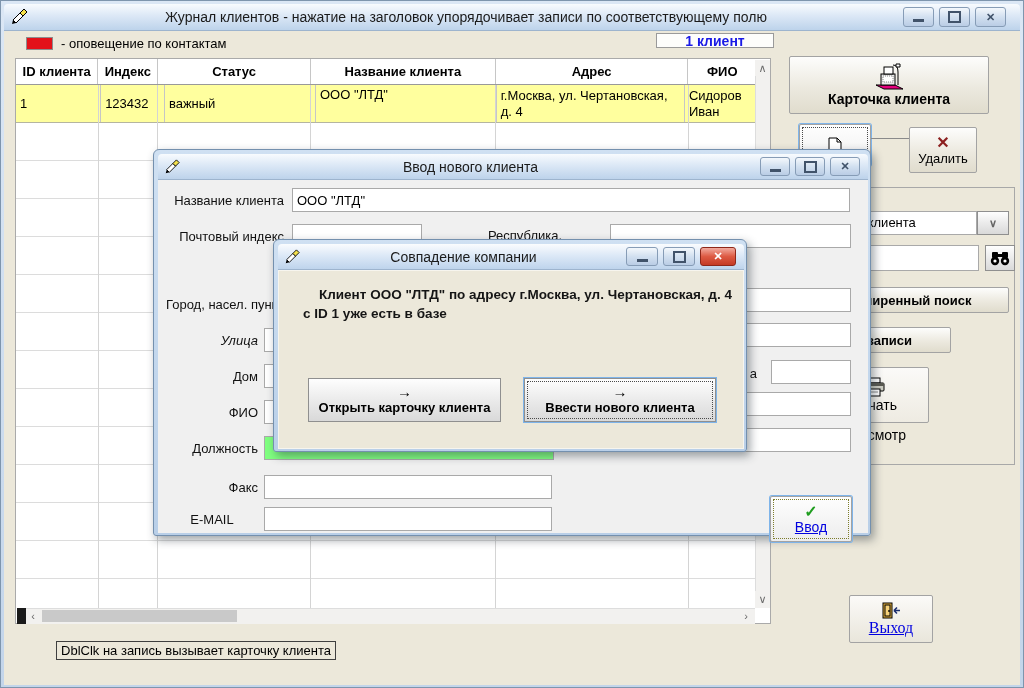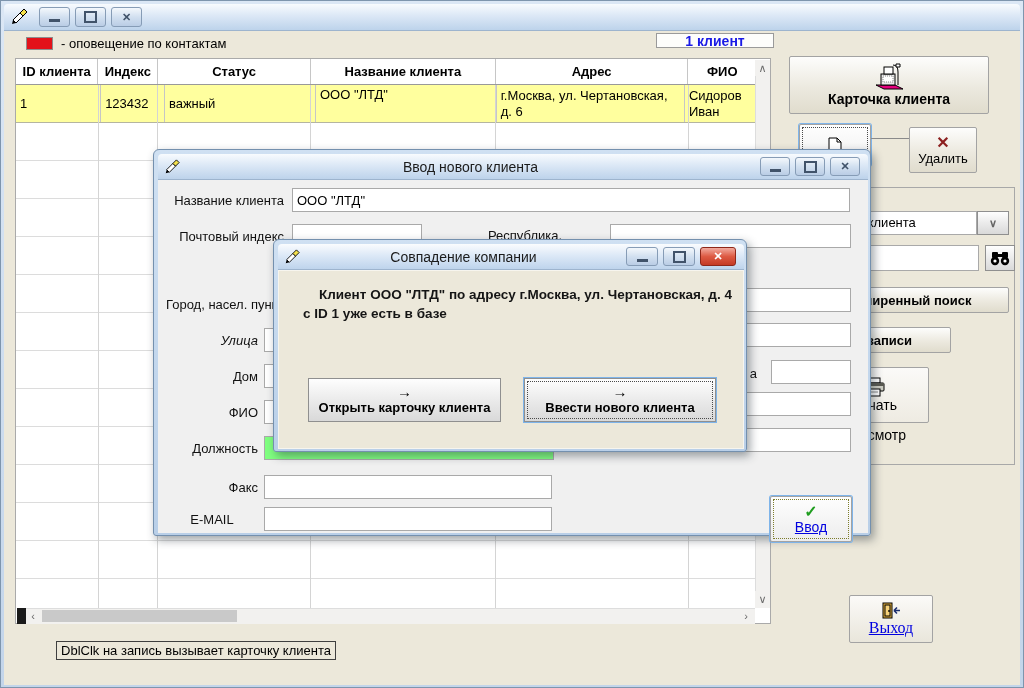--- a/index.html
+++ b/index.html
@@ -59,20 +59,21 @@
 <div id="screen">
 
   <div class="abs titlebar" style="left:3px;top:3px;width:1016px;height:27px;">
     <span class="icon-cell" style="width:30px;">
       <svg width="18" height="18" viewBox="0 0 18 18">
           <path d="M3 12 L10 5 L13 8 L6 15 Z" fill="#fff" stroke="#000" stroke-width="1"></path>
           <path d="M10 5 L14 1 L17 4 L13 8 Z" fill="#f4e04a" stroke="#000" stroke-width="1"></path>
           <path d="M3 12 L2 16 L6 15 Z" fill="#000"></path>
         </svg>
     </span>
+    <span class="title-text">Журнал клиентов - нажатие на заголовок упорядочивает записи по соответствующему полю</span>
     <span style="display:flex;margin-right:14px;">
       <span class="win-btn">
           <span class="bar"></span>
         </span>
       <span class="win-btn">
           <span class="box"></span>
         </span>
       <span class="win-btn">
           <span>✕</span>
         </span>
@@ -94,21 +95,21 @@
       <div class="th" style="width:153px;">Статус</div>
       <div class="th" style="width:185px;">Название клиента</div>
       <div class="th" style="width:193px;">Адрес</div>
       <div class="th" style="width:68px;border-right:none;">ФИО</div>
     </div>
     <div class="abs data-row">
       <div class="td" style="width:82px;">1</div>
       <div class="td" style="width:59px;">123432</div>
       <div class="td" style="width:153px;">важный</div>
       <div class="td" style="width:185px;align-items:flex-start;">ООО "ЛТД"</div>
-      <div class="td" style="width:193px;">г.Москва, ул. Чертановская, д. 6</div>
+      <div class="td" style="width:193px;">г.Москва, ул. Чертановская, д. 4</div>
       <div class="td" style="width:68px;border-right:none;">Сидоров Иван</div>
     </div>
     <div class="abs grid-area"></div>
     <div class="abs vline" style="left:82px;"></div>
     <div class="abs vline" style="left:141px;"></div>
     <div class="abs vline" style="left:294px;"></div>
     <div class="abs vline" style="left:479px;"></div>
     <div class="abs vline" style="left:672px;"></div>
 
     <div class="abs sb-track-v"></div>

